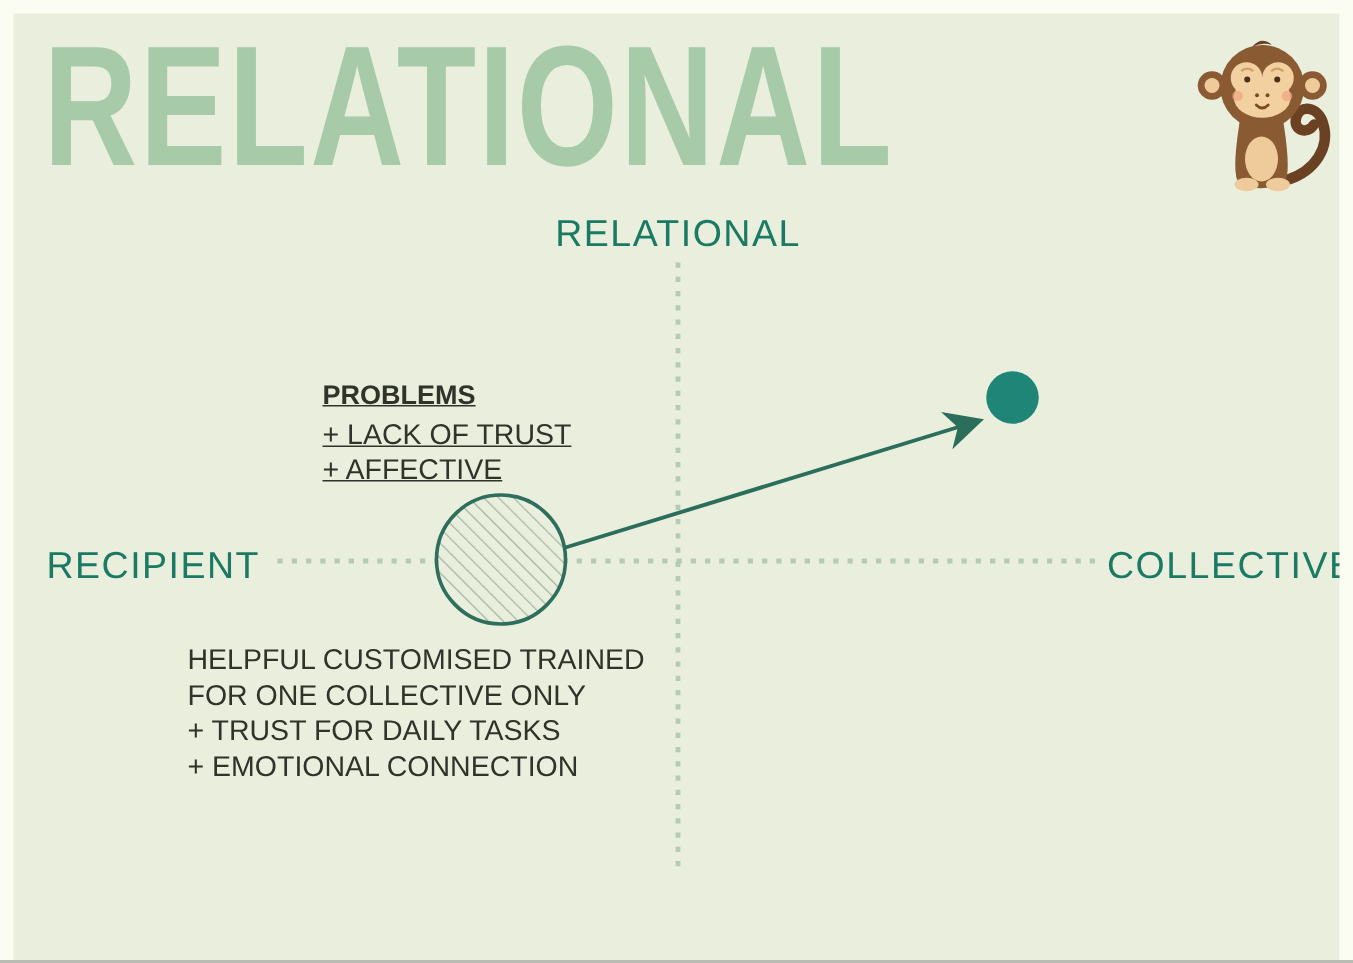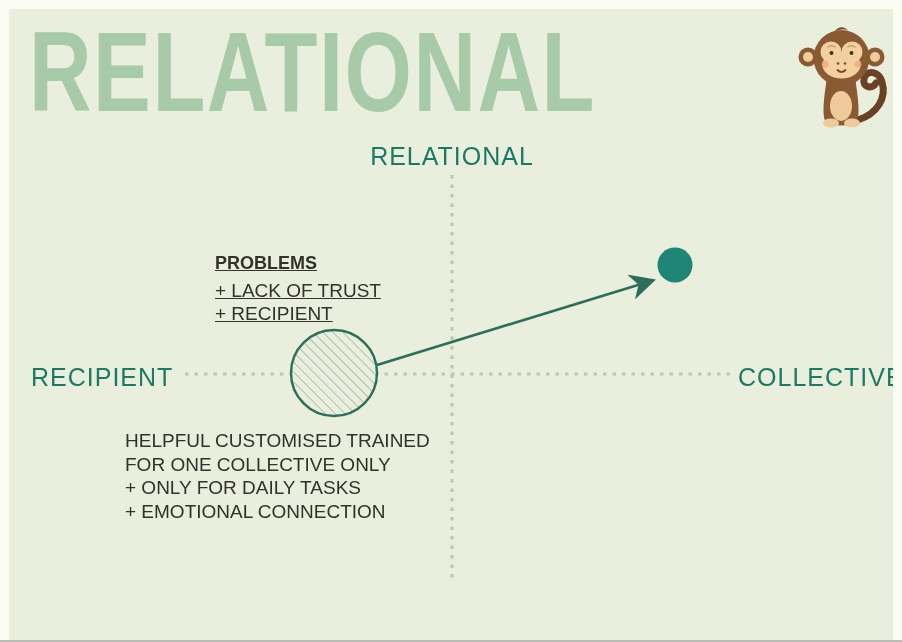--- a/index.html
+++ b/index.html
@@ -93,28 +93,28 @@
       <circle cx="666" cy="256" r="17.5" fill="#1f8577"></circle>
     </svg>
 
     <div class="axis-label axis-top">RELATIONAL</div>
     <div class="axis-label axis-left">RECIPIENT</div>
     <div class="axis-label axis-right">COLLECTIVE</div>
 
     <div class="text-block tb-problems">
       <div class="heading">PROBLEMS</div>
       <div>+ LACK OF TRUST</div>
-      <div>+ RECIPIENT</div>
+      <div>+ AFFECTIVE</div>
     </div>
 
 
     <div class="text-block tb-current">
       <div>HELPFUL CUSTOMISED TRAINED</div>
       <div>FOR ONE COLLECTIVE ONLY</div>
-      <div>+ ONLY FOR DAILY TASKS</div>
+      <div>+ TRUST FOR DAILY TASKS</div>
       <div>+ EMOTIONAL CONNECTION</div>
     </div>
 
     <svg class="monkey" width="100" height="112" viewBox="0 0 100 112">
 
       <path d="M63 98 C 82 92, 92 76, 87 60 C 84 49, 71 47, 69 57 C 67 65, 77 68, 81 61" fill="none" stroke="#6b4124" stroke-width="7" stroke-linecap="round"></path>
 
       <ellipse cx="46" cy="62" rx="15" ry="13" fill="#8a5a33"></ellipse>
       <path d="M31 62 Q26 95 31 100 Q46 107 61 100 Q66 95 61 62 z" fill="#8a5a33"></path>
 

